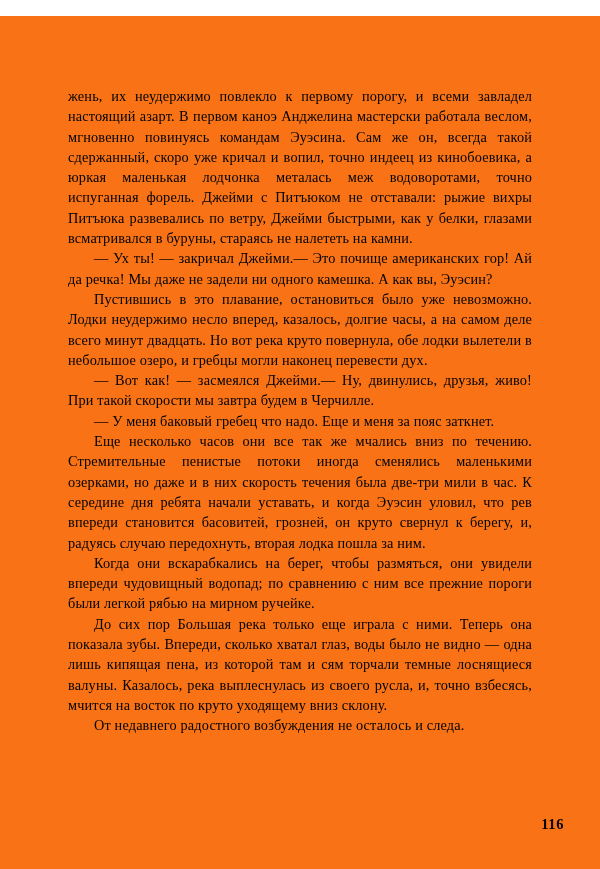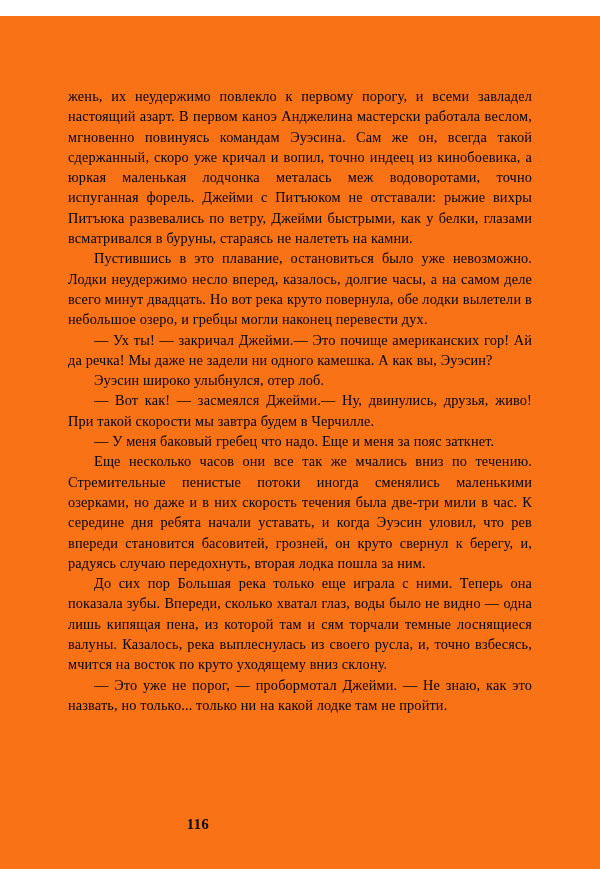--- a/index.html
+++ b/index.html
@@ -39,44 +39,44 @@
     letter-spacing: 0.15px;
   }
   p.indent {
     text-indent: 26px;
   }
   .page-number {
     position: absolute;
     left: 0;
     top: 800px;
     width: 564px;
-    text-align: center;
+    text-align: right;
     font-size: 14.5px;
     font-weight: bold;
     letter-spacing: 0.6px;
   }
   .page-number span {
     display: inline-block;
     margin-left: -168px;
   }
 </style>
 </head>
 <body>
 
 <div class="page">
 
   <div class="text-block">
     <p class="para">жень, их неудержимо повлекло к первому порогу, и всеми завладел настоящий азарт. В первом каноэ Анджелина мастерски работала веслом, мгновенно повинуясь командам Эуэсина. Сам же он, всегда такой сдержанный, скоро уже кричал и вопил, точно индеец из кинобоевика, а юркая маленькая лодчонка металась меж водоворотами, точно испуганная форель. Джейми с Питъюком не отставали: рыжие вихры Питъюка развевались по ветру, Джейми быстрыми, как у белки, глазами всматривался в буруны, стараясь не налететь на камни.</p>
+    <p class="para indent">— Ух ты! — закричал Джейми.— Это почище американских гор! Ай да речка! Мы даже не задели ни одного камешка. А как вы, Эуэсин?</p>
     <p class="para indent">Пустившись в это плавание, остановиться было уже невозможно. Лодки неудержимо несло вперед, казалось, долгие часы, а на самом деле всего минут двадцать. Но вот река круто повернула, обе лодки вылетели в небольшое озеро, и гребцы могли наконец перевести дух.</p>
-    <p class="para indent">— Ух ты! — закричал Джейми.— Это почище американских гор! Ай да речка! Мы даже не задели ни одного камешка. А как вы, Эуэсин?</p>
-    <p class="para indent">Эуэсин широко улыбнулся, отер лоб.</p>
     <p class="para indent">— Вот как! — засмеялся Джейми.— Ну, двинулись, друзья, живо! При такой скорости мы завтра будем в Черчилле.</p>
     <p class="para indent">— У меня баковый гребец что надо. Еще и меня за пояс заткнет.</p>
     <p class="para indent">Еще несколько часов они все так же мчались вниз по течению. Стремительные пенистые потоки иногда сменялись маленькими озерками, но даже и в них скорость течения была две-три мили в час. К середине дня ребята начали уставать, и когда Эуэсин уловил, что рев впереди становится басовитей, грозней, он круто свернул к берегу, и, радуясь случаю передохнуть, вторая лодка пошла за ним.</p>
+    <p class="para indent">Когда они вскарабкались на берег, чтобы размяться, они увидели впереди чудовищный водопад; по сравнению с ним все прежние пороги были легкой рябью на мирном ручейке.</p>
     <p class="para indent">До сих пор Большая река только еще играла с ними. Теперь она показала зубы. Впереди, сколько хватал глаз, воды было не видно — одна лишь кипящая пена, из которой там и сям торчали темные лоснящиеся валуны. Казалось, река выплеснулась из своего русла, и, точно взбесясь, мчится на восток по круто уходящему вниз склону.</p>
-    <p class="para indent">— Это уже не порог, — пробормотал Джейми. — Не знаю, как это назвать, но только... только ни на какой лодке там не пройти.</p>
+    <p class="para indent">От недавнего радостного возбуждения не осталось и следа.</p>
   </div>
 
   <div class="page-number">
     <span>116</span>
   </div>
 
 </div>
 
 </body></html>

